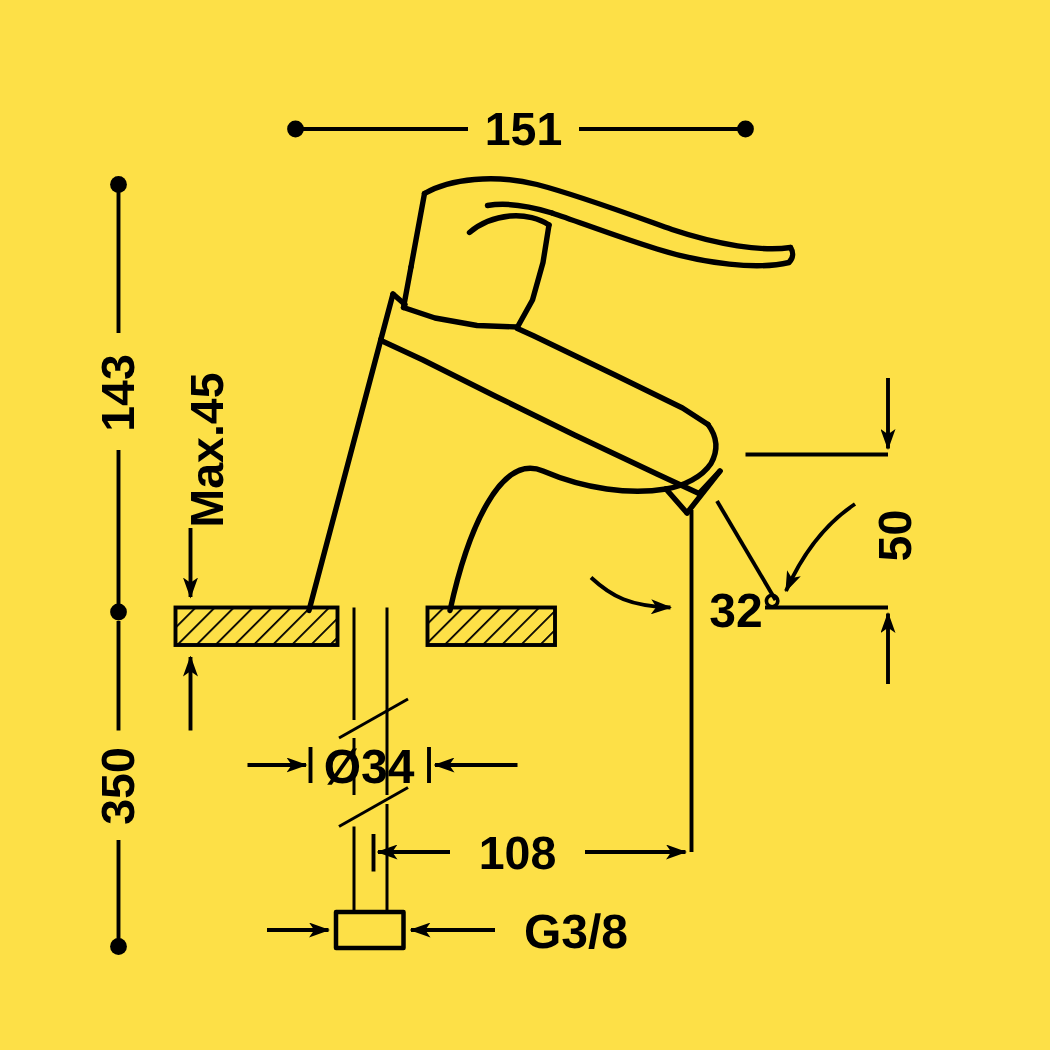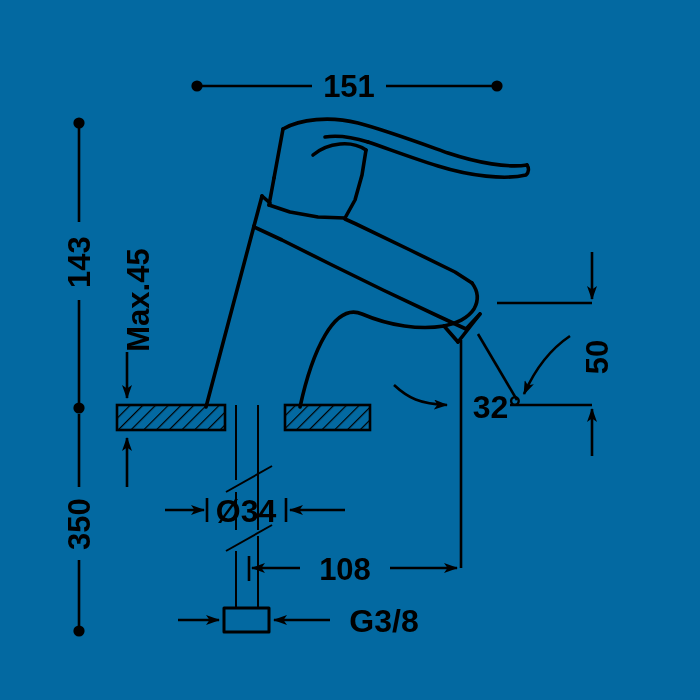--- a/index.html
+++ b/index.html
@@ -10,21 +10,21 @@
   body {
     width: 700px;
     height: 700px;
     font-family: "Liberation Sans", sans-serif;
     overflow: hidden;
   }
   #drawing-root {
     position: relative;
     width: 700px;
     height: 700px;
-    background: #0369a1;
+    background: #fde047;
   }
   svg#tech-drawing {
     display: block;
     width: 700px;
     height: 700px;
   }
   .dim-text {
     font-family: "Liberation Sans", sans-serif;
     font-weight: bold;
     fill: #000000;

